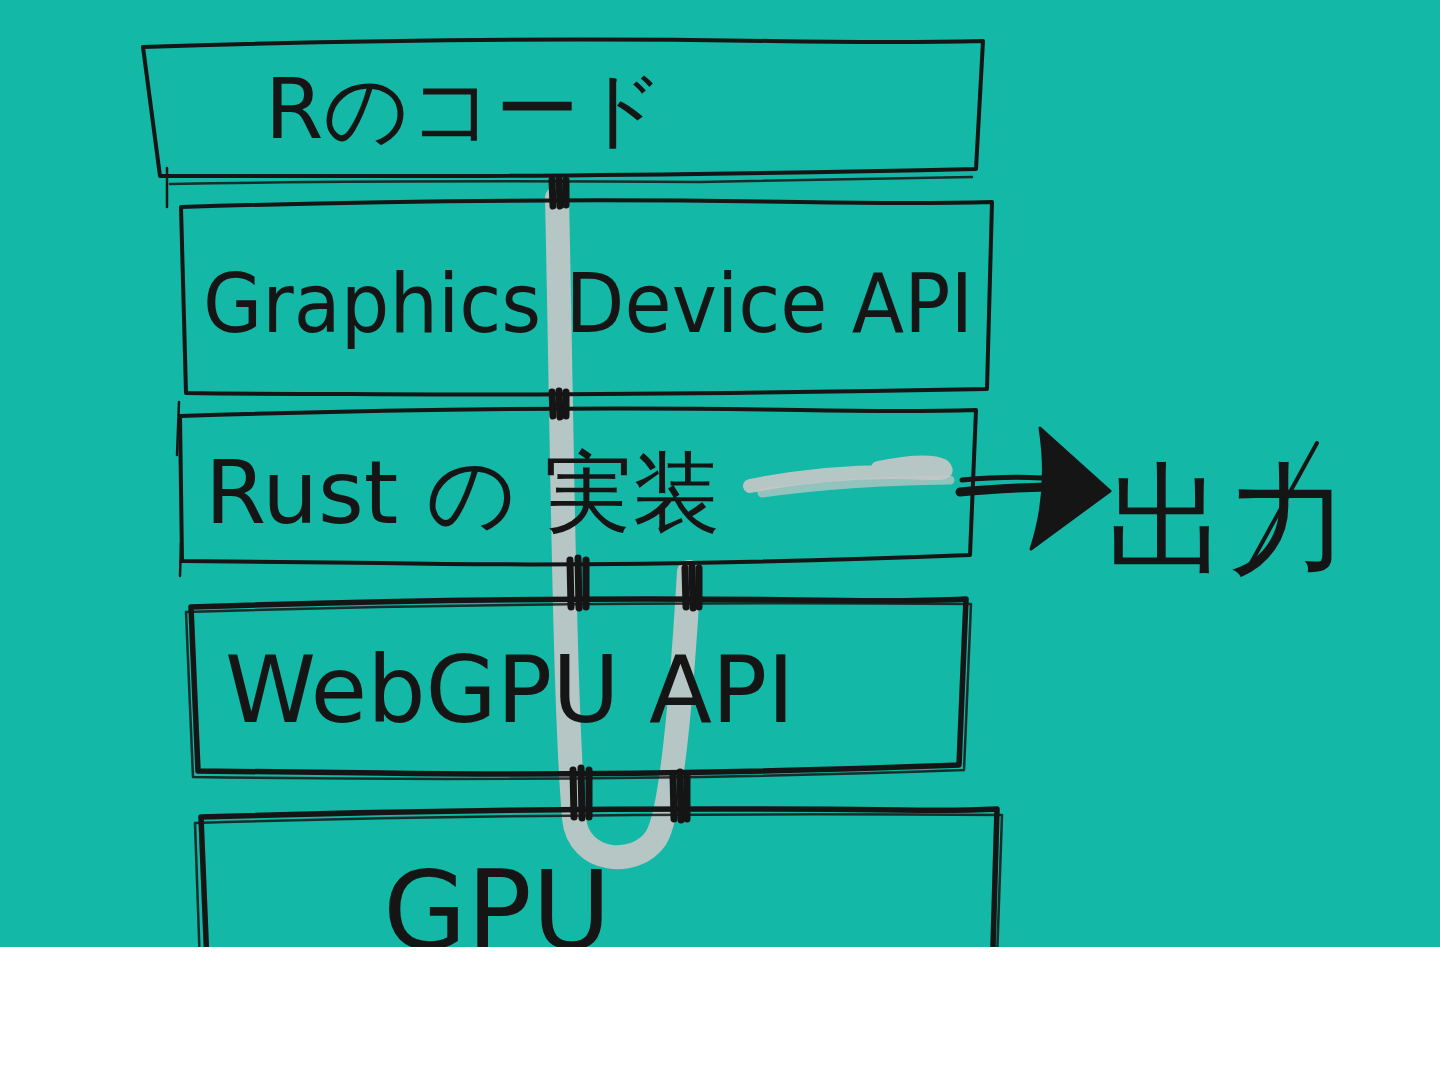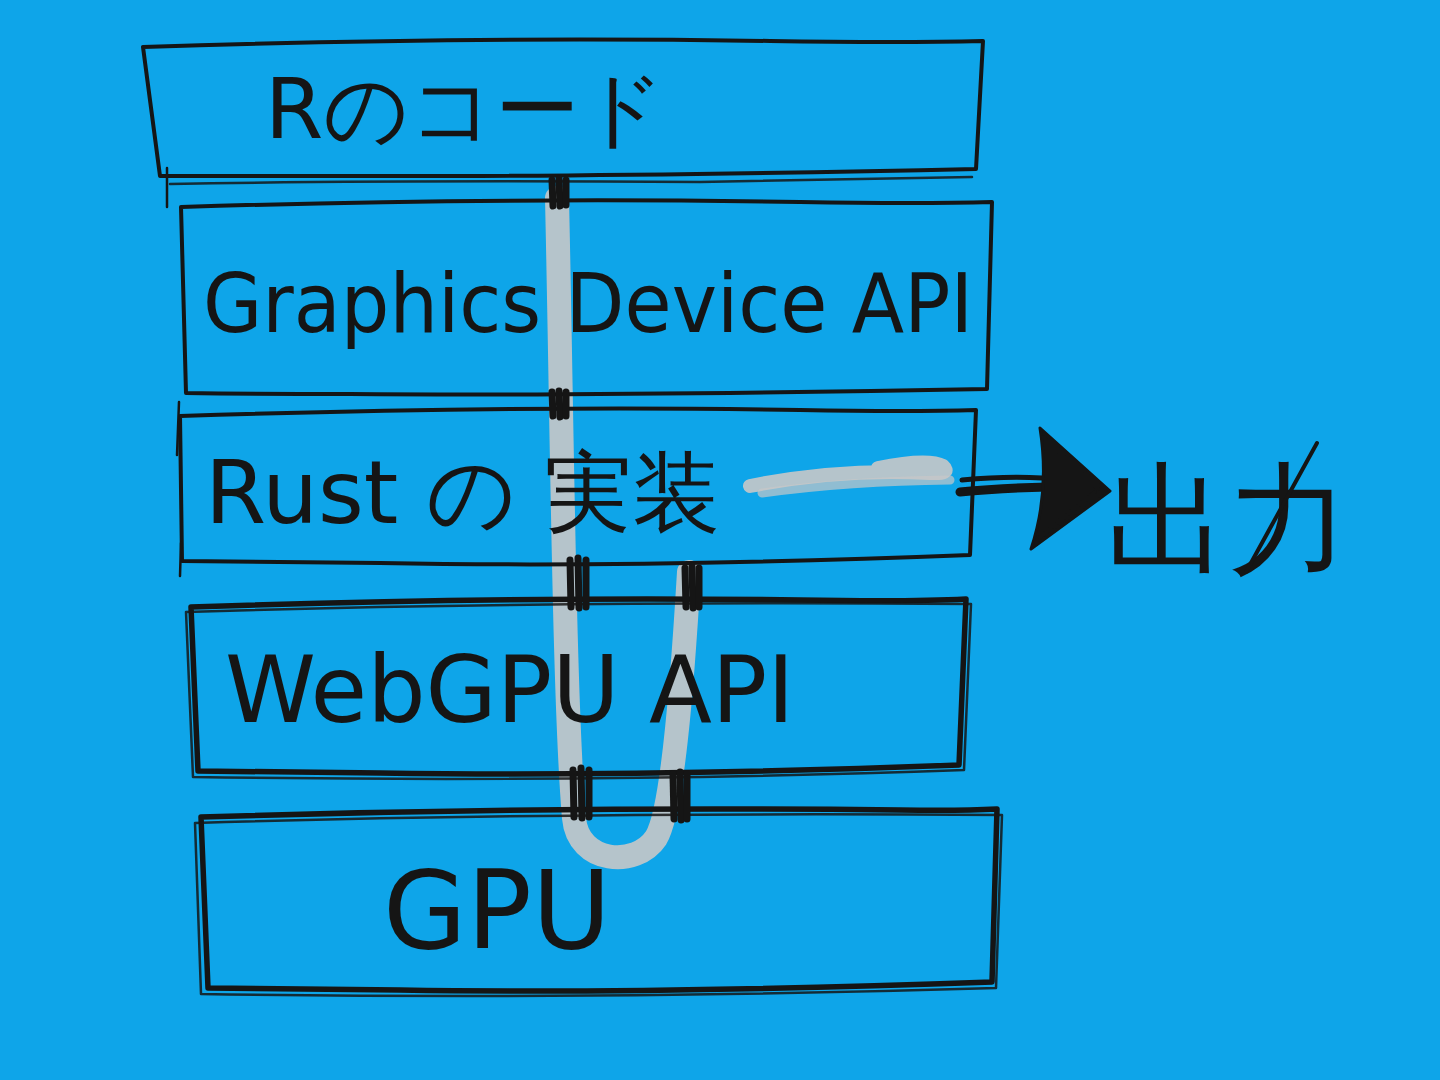--- a/index.html
+++ b/index.html
@@ -3,22 +3,22 @@
 <meta charset="utf-8">
 <style>
   html, body {
     margin: 0;
     padding: 0;
     background: #ffffff;
   }
   .canvas {
     position: relative;
     width: 1440px;
-    height: 1080px;
-    background: #0ea5e9;
+    height: 947px;
+    background: #14b8a6;
     overflow: hidden;
   }
   svg { display: block; }
   .ink {
     stroke: #151515;
     fill: none;
     stroke-linecap: round;
     stroke-linejoin: round;
   }
   .box-outline   { stroke-width: 4; }

